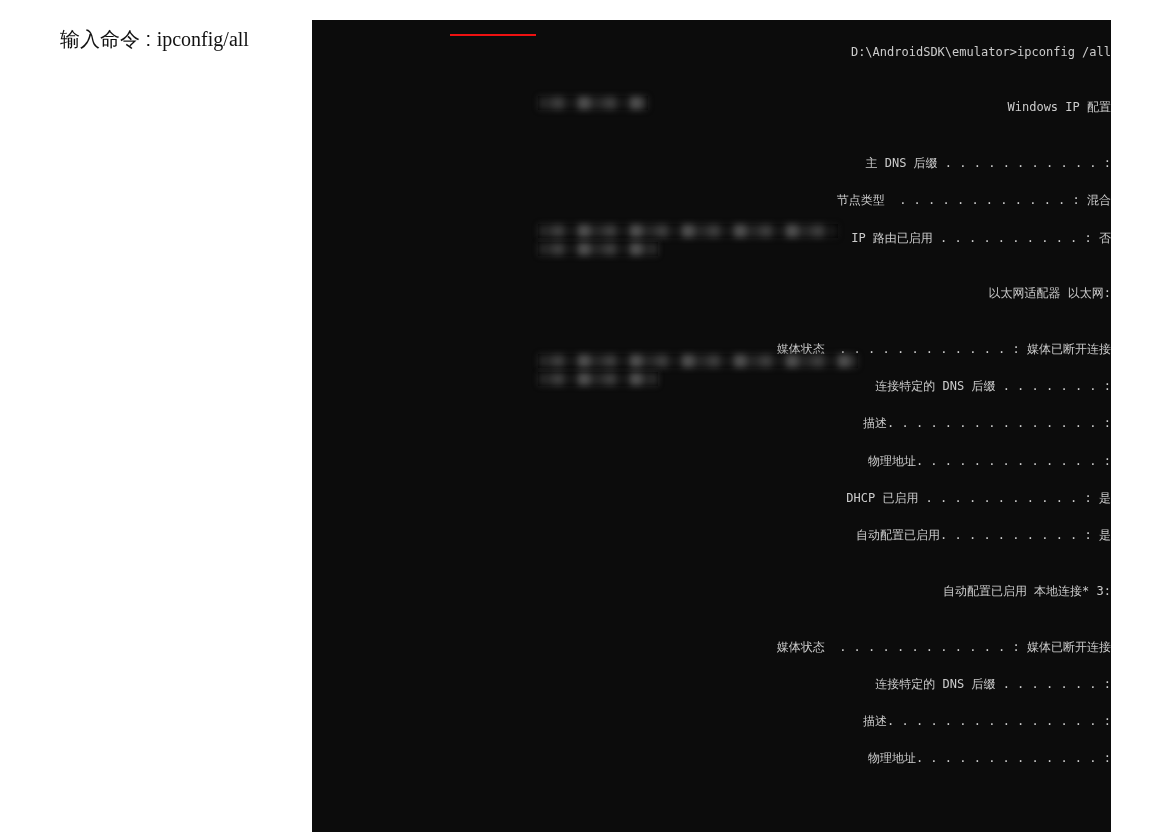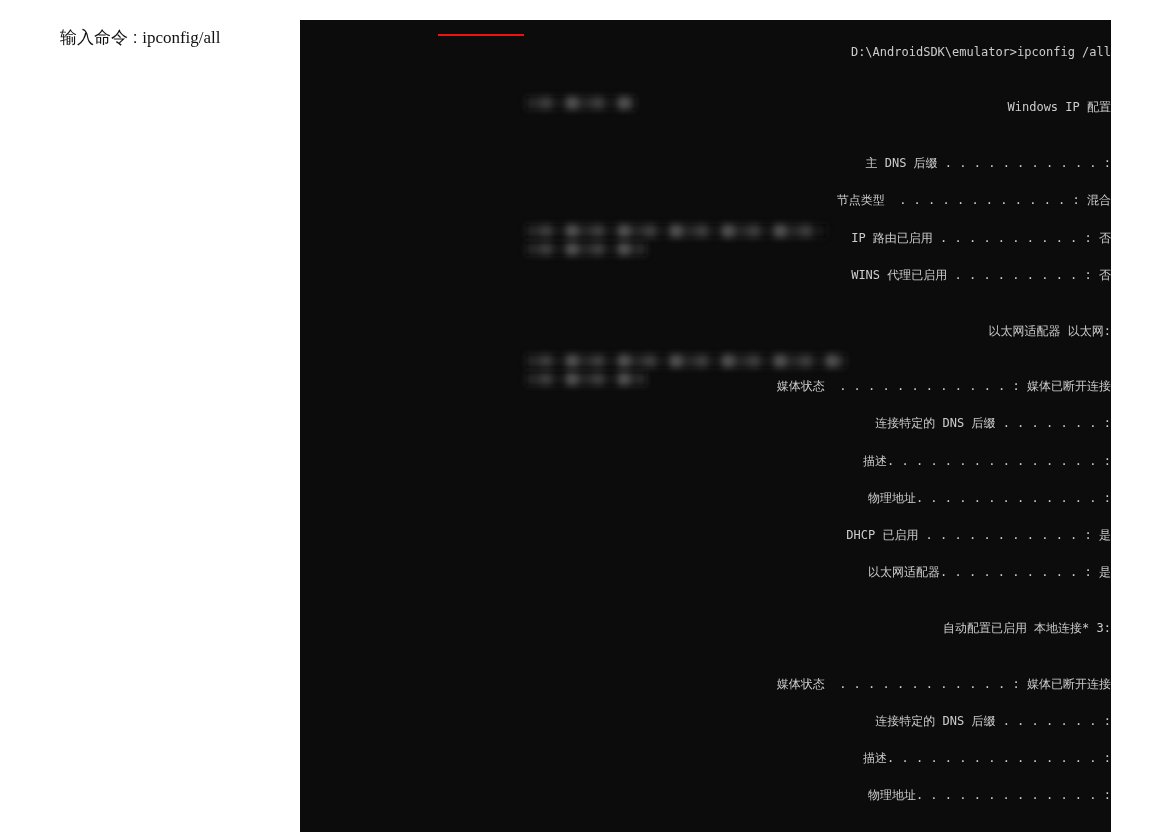--- a/index.html
+++ b/index.html
@@ -10,25 +10,25 @@
     width:1151px;
     box-sizing:border-box;
     position:relative;
   }
   .row{
     display:flex;
     align-items:flex-start;
     margin-bottom:20px;
   }
   .caption{
-    font-size:17px;
+    font-size:20px;
     color:#111;
     white-space:nowrap;
     padding-top:6px;
-    padding-right:0;
+    padding-right:12px;
     flex:0 0 auto;
     width:240px;
   }
   .caption .brush{
     font-family:"Comic Sans MS","Segoe Script","Brush Script MT",cursive;
   }
   .term{
     background:#0c0c0c;
     color:#cccccc;
     font-family:"NSimSun","SimSun","Consolas",monospace;
@@ -74,30 +74,29 @@
     <span>输入命令</span><span> : </span><span class="brush">ipconfig/all</span>
   </div>
   <div class="term" id="term1">
 <span class="line">D:\AndroidSDK\emulator&gt;ipconfig /all</span>
 <span class="line"></span>
 <span class="line">Windows IP 配置</span>
 <span class="line"></span>
 <span class="line">   主 DNS 后缀 . . . . . . . . . . . :</span>
 <span class="line">   节点类型  . . . . . . . . . . . . : 混合</span>
 <span class="line">   IP 路由已启用 . . . . . . . . . . : 否</span>
-<span class="line">   WINS 代理已启用 . . . . . . . . . : 否</span>
 <span class="line"></span>
 <span class="line">以太网适配器 以太网:</span>
 <span class="line"></span>
 <span class="line">   媒体状态  . . . . . . . . . . . . : 媒体已断开连接</span>
 <span class="line">   连接特定的 DNS 后缀 . . . . . . . :</span>
 <span class="line">   描述. . . . . . . . . . . . . . . :</span>
 <span class="line">   物理地址. . . . . . . . . . . . . :</span>
 <span class="line">   DHCP 已启用 . . . . . . . . . . . : 是</span>
-<span class="line">   以太网适配器. . . . . . . . . . : 是</span>
+<span class="line">   自动配置已启用. . . . . . . . . . : 是</span>
 <span class="line"></span>
 <span class="line">自动配置已启用 本地连接* 3:</span>
 <span class="line"></span>
 <span class="line">   媒体状态  . . . . . . . . . . . . : 媒体已断开连接</span>
 <span class="line">   连接特定的 DNS 后缀 . . . . . . . :</span>
 <span class="line">   描述. . . . . . . . . . . . . . . :</span>
 <span class="line">   物理地址. . . . . . . . . . . . . :</span>
 
 
 <span class="line"></span>

